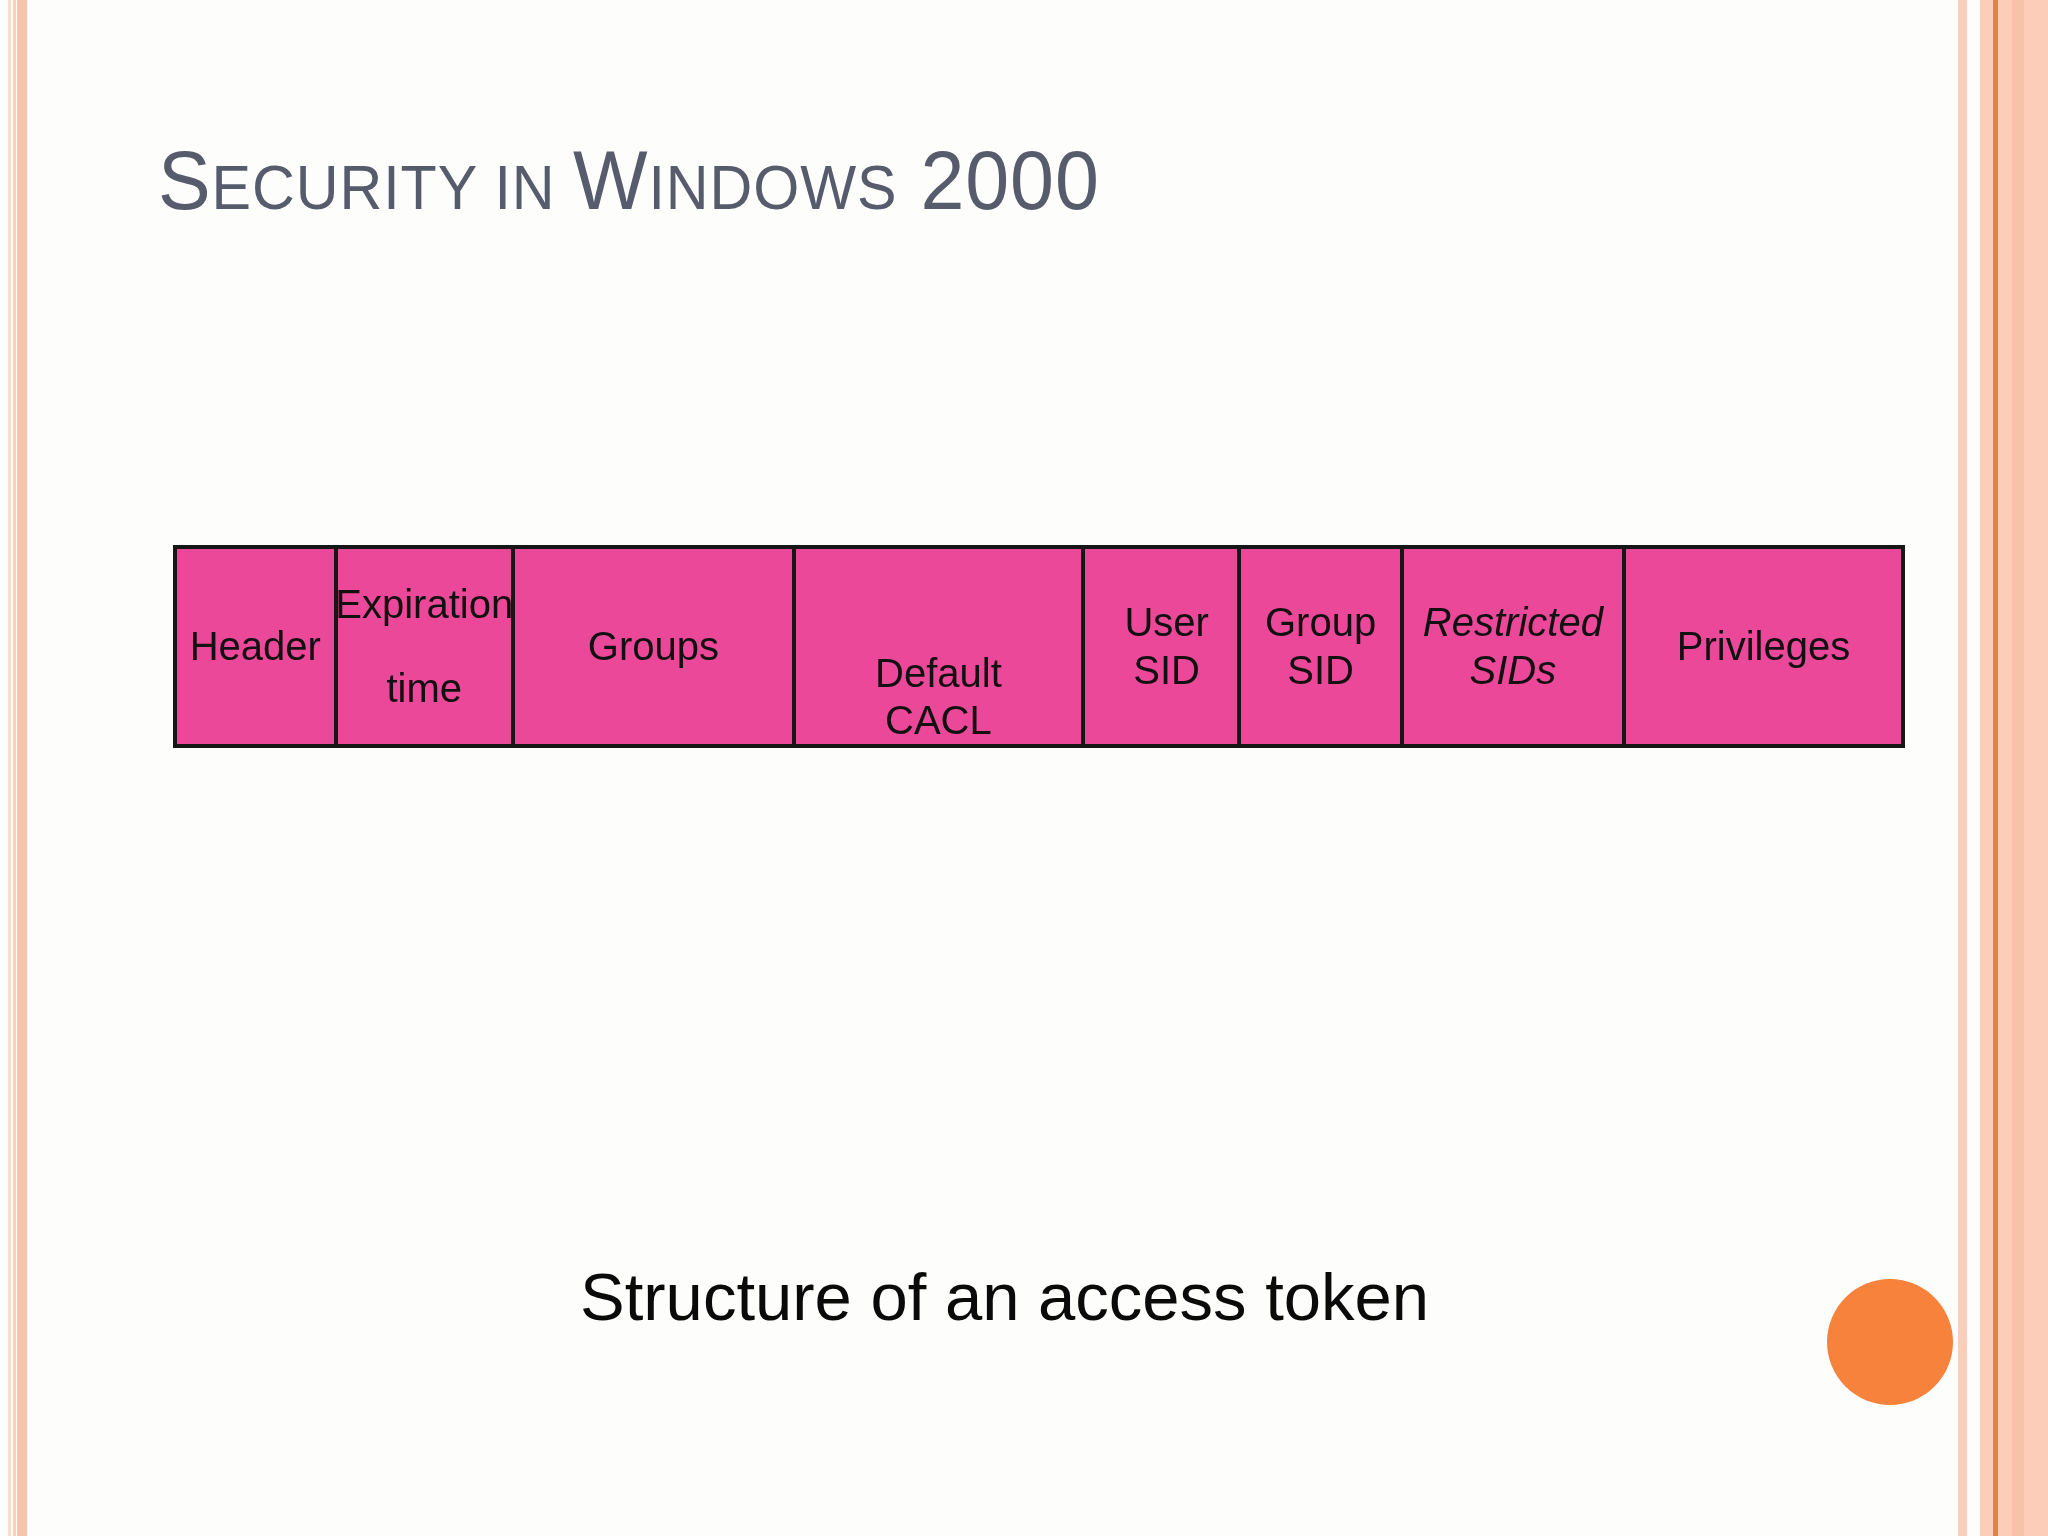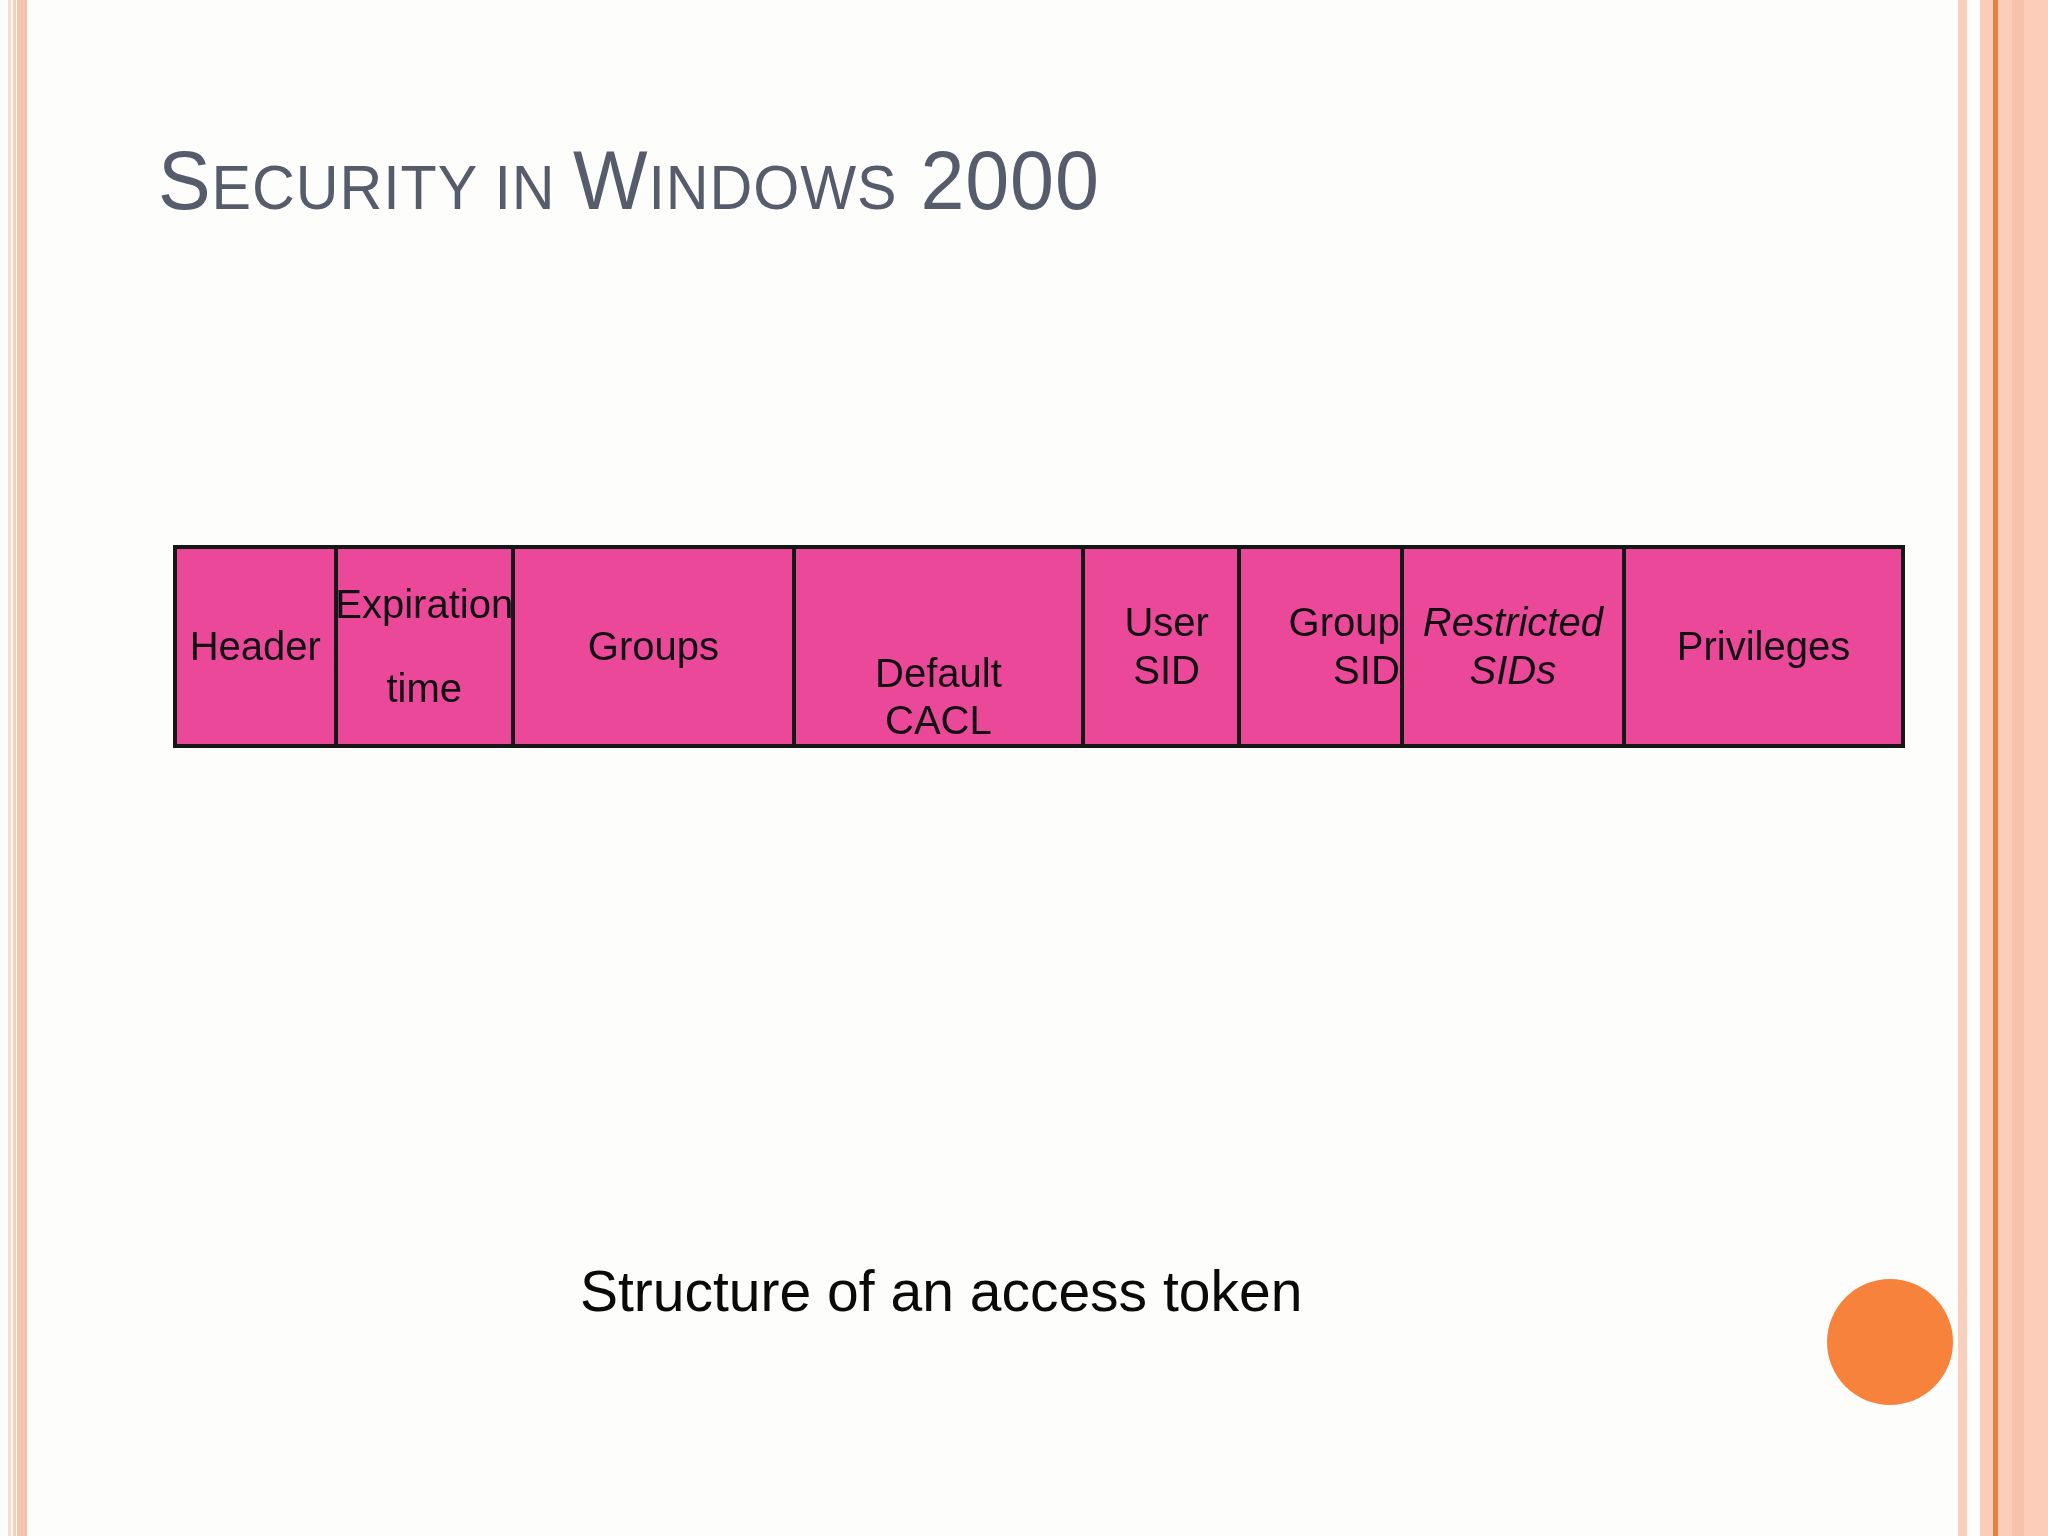--- a/index.html
+++ b/index.html
@@ -69,30 +69,30 @@
     font-size: 40px;
     line-height: 1.18;
     color: #111;
   }
   .cell:first-child { border-left: none; }
   .cell:nth-child(1) { width: 9.08%; }
   .cell:nth-child(2) { width: 10.29%; gap: 36px; }
   .cell:nth-child(3) { width: 16.30%; }
   .cell:nth-child(4) { width: 16.76%; justify-content: flex-end; }
   .cell:nth-child(5) { width: 9.08%; padding-left: 11px; }
-  .cell:nth-child(6) { width: 9.42%; align-items: flex-end; }
+  .cell:nth-child(6) { width: 9.42%; }
   .cell:nth-child(7) { width: 12.89%; font-style: italic; }
   .cell:nth-child(8) { width: 16.18%; }
 
   
   .caption {
     position: absolute;
     left: 580px;
     top: 1258px;
-    font-size: 57px;
+    font-size: 67px;
     color: #0a0a0a;
     white-space: nowrap;
   }
 
   
   .dot {
     position: absolute;
     left: 1827px;
     top: 1279px;
     width: 126px;

